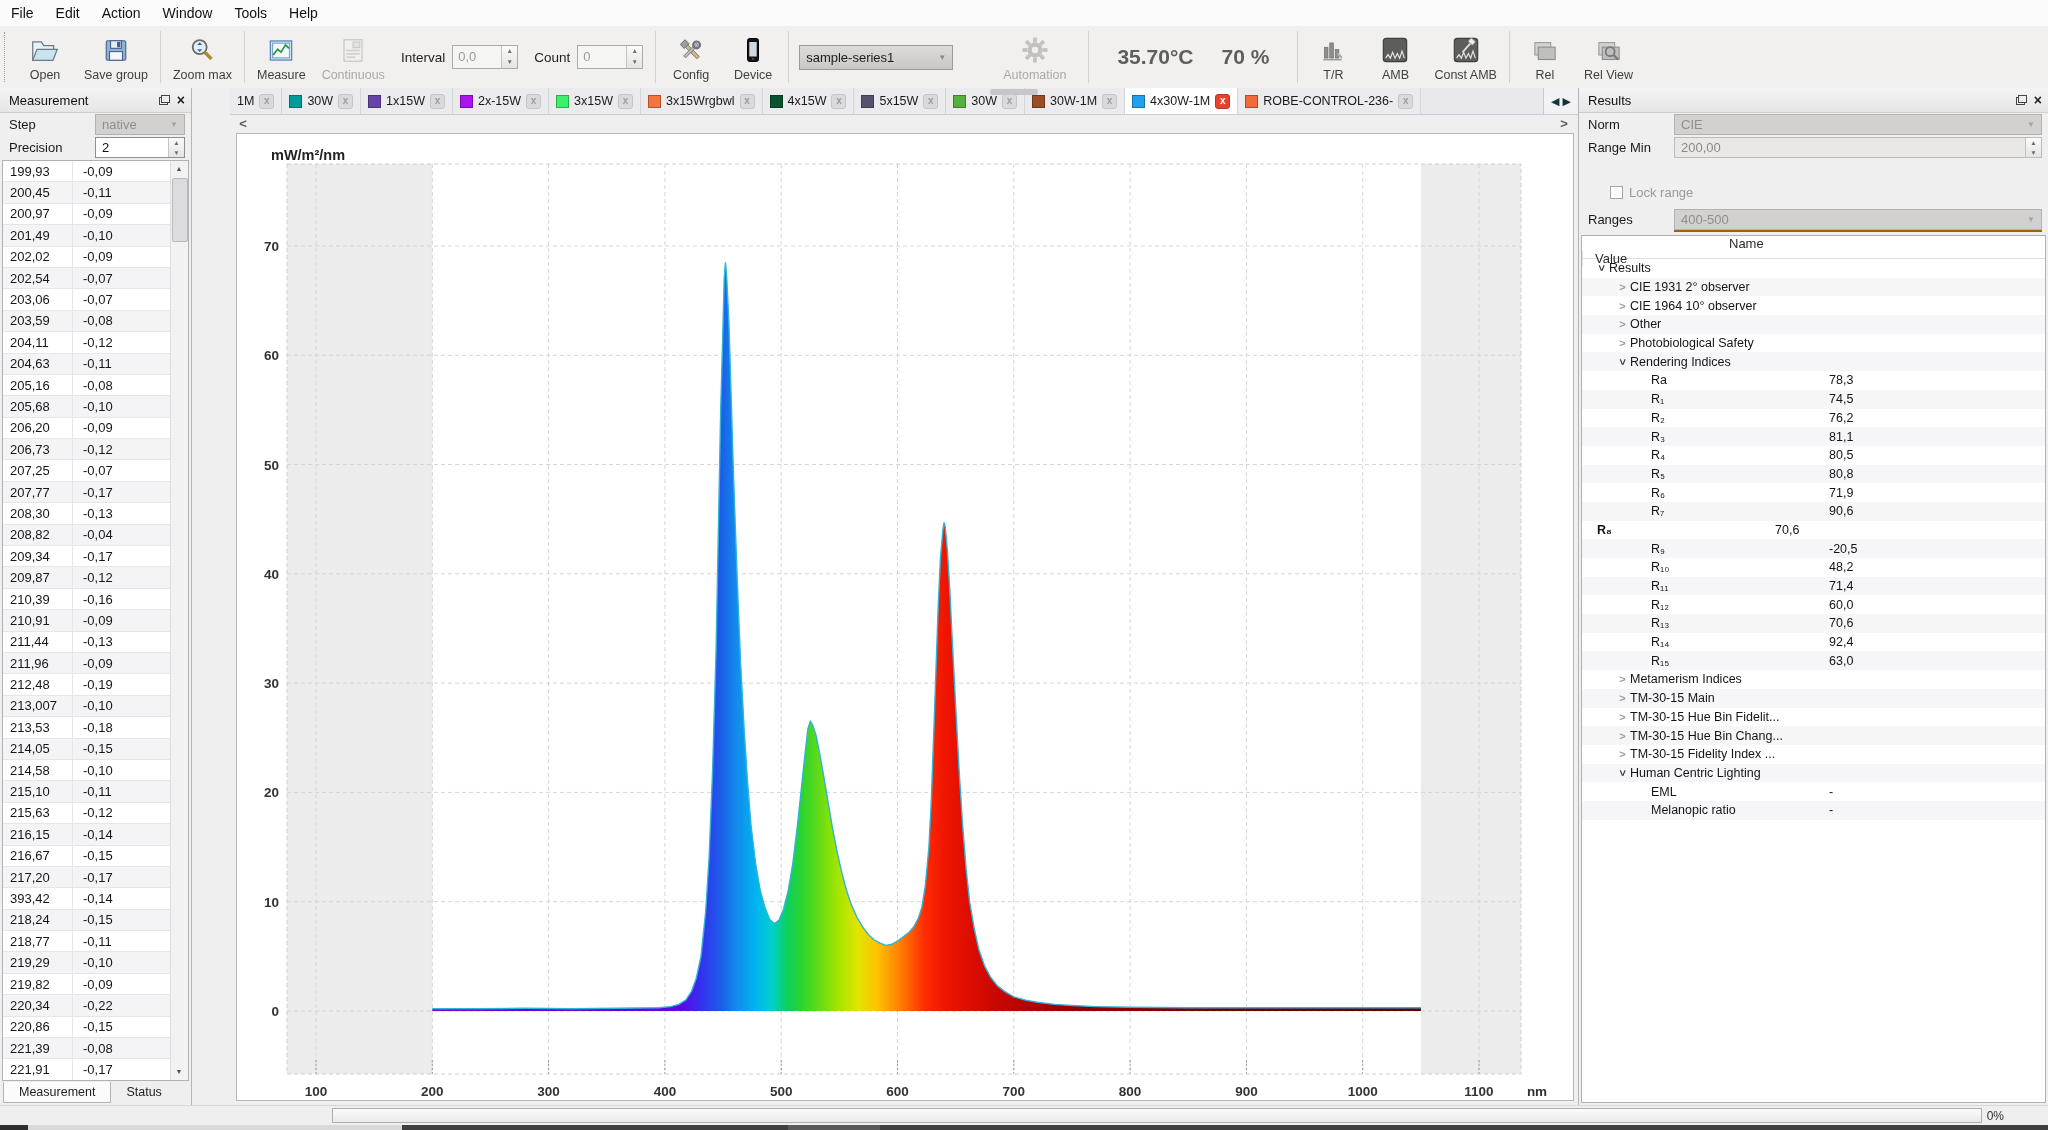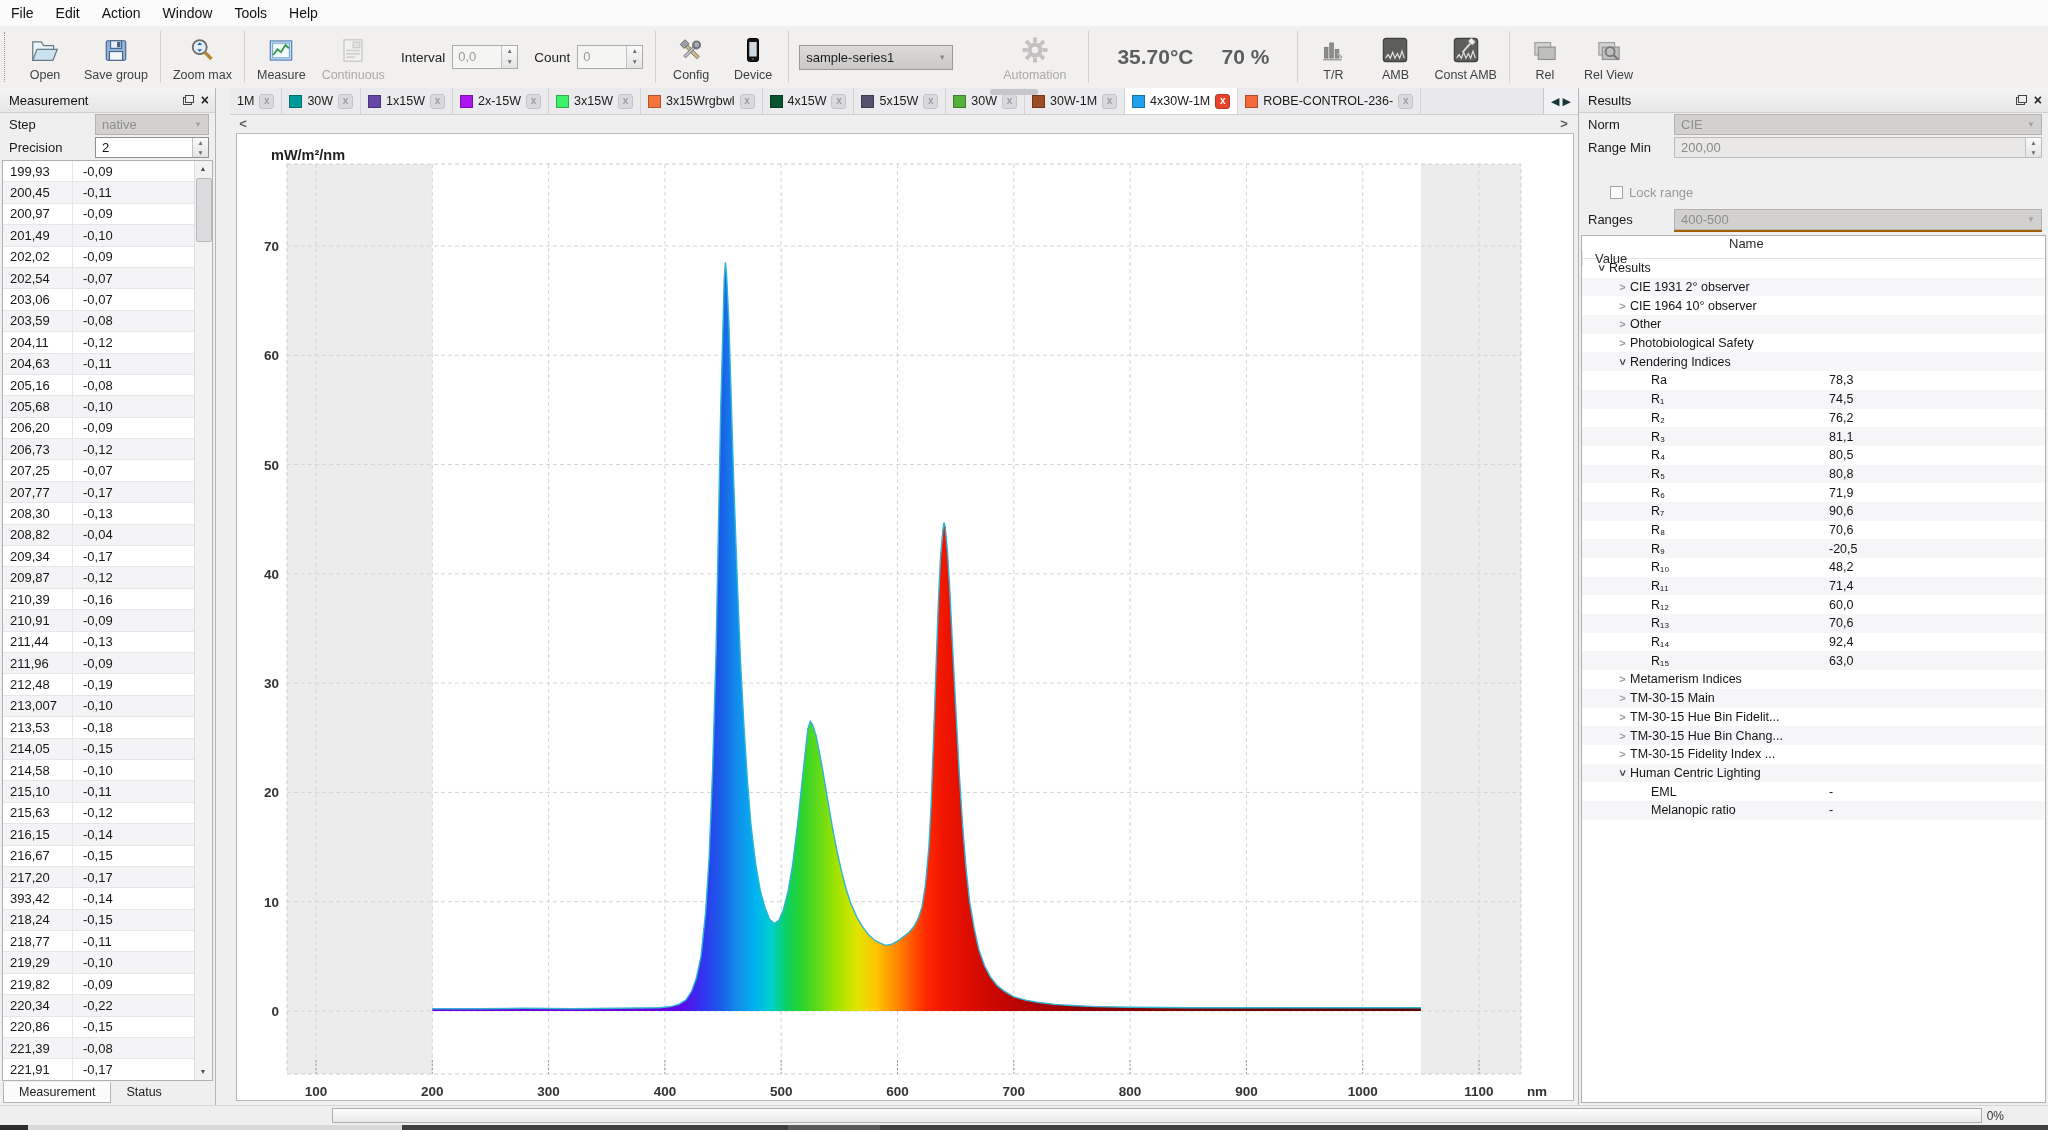--- a/index.html
+++ b/index.html
@@ -31,21 +31,21 @@
   .tabstrip{position:absolute;left:230px;top:88px;width:1348px;height:27px;background:#e9e9ed;border-bottom:1px solid #cdcdd2;display:flex;box-sizing:border-box;}
   .tab{display:flex;align-items:center;gap:5px;padding:0 7px;border-right:1px solid #d4d4d9;background:#ebebee;font-size:12.5px;white-space:nowrap;}
   .tab.active{background:#fff;}
   .swatch{width:13px;height:13px;border:1px solid rgba(0,0,0,.28);box-sizing:border-box;}
   .tclose{width:15px;height:15px;border-radius:3px;background:#dadade;border:1px solid #c3c3c9;box-sizing:border-box;color:#989ca6;font-size:10px;line-height:12px;text-align:center;font-weight:700;}
   .tab.active .tclose{background:#e8432c;border-color:#b93522;color:#fff;}
   .tabnav{margin-left:auto;display:flex;align-items:center;gap:3px;padding:0 7px;background:#f2f2f4;border-left:1px solid #c9c9ce;}
   .tabnav span{font-size:11px;color:#17343a;}
   .hscroll-mini{position:absolute;left:760px;top:1px;width:48px;height:6px;background:#c7c7cb;border-radius:3px;}
   
-  .lpanel{position:absolute;left:0;top:88px;width:216px;height:1017px;background:#f0eff0;border-right:1px solid #b6b5b5;box-sizing:border-box;}
+  .lpanel{position:absolute;left:0;top:88px;width:192px;height:1017px;background:#f0eff0;border-right:1px solid #b6b5b5;box-sizing:border-box;}
   .rpanel{position:absolute;left:1578px;top:88px;width:470px;height:1017px;background:#f0eff0;border-left:1px solid #b6b5b5;box-sizing:border-box;}
   .phead{position:absolute;left:0;right:0;top:0;height:24px;background:linear-gradient(#f5f4f4,#e7e6e6);border-bottom:1px solid #cfcecd;display:flex;align-items:center;padding:0 6px 0 9px;}
   .phead .ptitle{flex:1;font-size:13px;color:#101010;}
   .phead .pico{margin-left:7px;display:flex;align-items:center;}
   .float-ico{width:11px;height:10px;position:relative;}
   .float-ico::before{content:"";position:absolute;left:0;bottom:0;width:7px;height:6px;border:1px solid #444;background:#eee;}
   .float-ico::after{content:"";position:absolute;right:0;top:0;width:7px;height:6px;border:1px solid #444;background:#eee;}
   .close-ico{font-size:14px;font-weight:700;color:#222;line-height:12px;}
   .frow{position:absolute;left:0;right:0;height:22px;}
   .frow .flabel{position:absolute;left:9px;top:3px;font-size:13px;color:#191919;}
@@ -815,21 +815,21 @@
             <div class="tval">71,9</div>
           </div>
           <div class="trow">
             <div class="tname" style="padding-left: 54px;">
               <span style="display: inline-block; width: 15px;"></span>
               <span>R₇</span>
             </div>
             <div class="tval">90,6</div>
           </div>
           <div class="trow">
-            <div class="tname" style="padding-left: 54px;">
+            <div class="tname" style=" font-weight: bold;">
               <span style="display: inline-block; width: 15px;"></span>
               <span>R₈</span>
             </div>
             <div class="tval">70,6</div>
           </div>
           <div class="trow">
             <div class="tname" style="padding-left: 54px;">
               <span style="display: inline-block; width: 15px;"></span>
               <span>R₉</span>
             </div>

